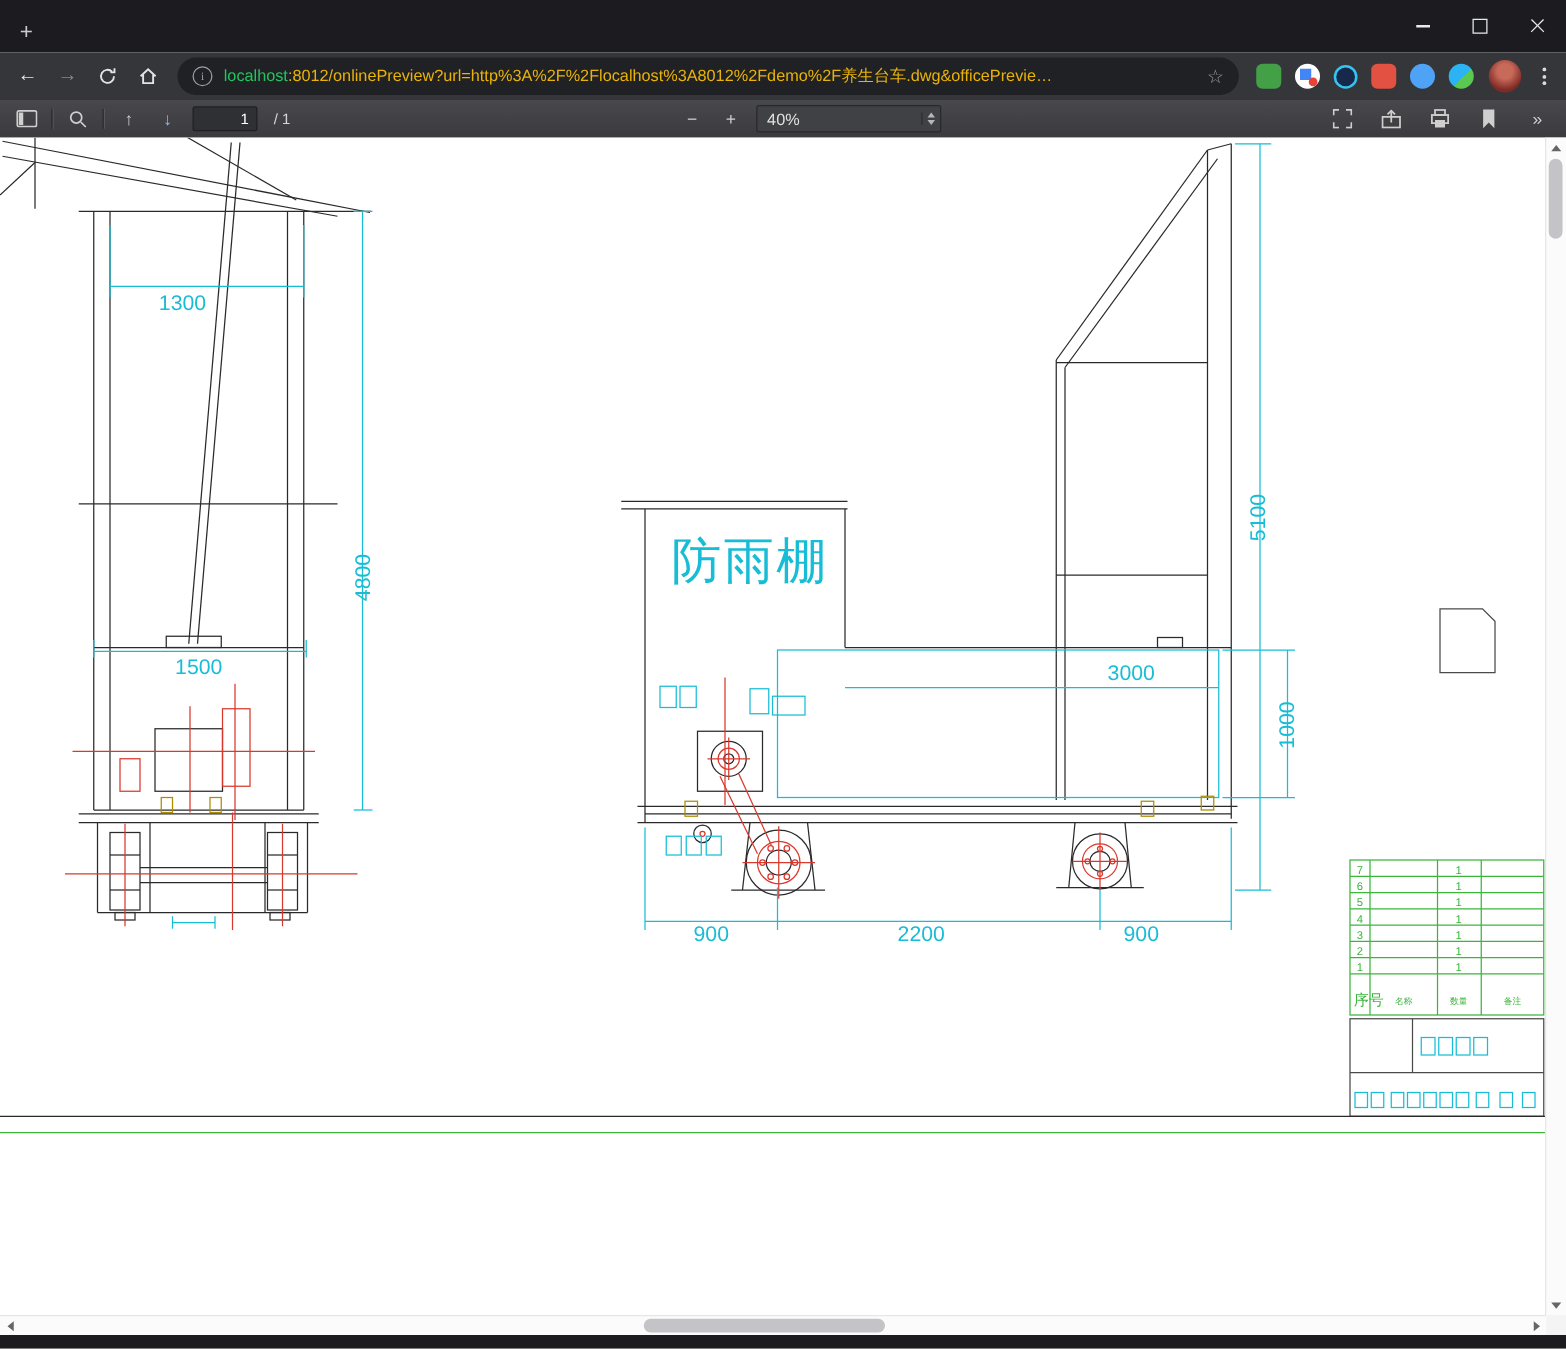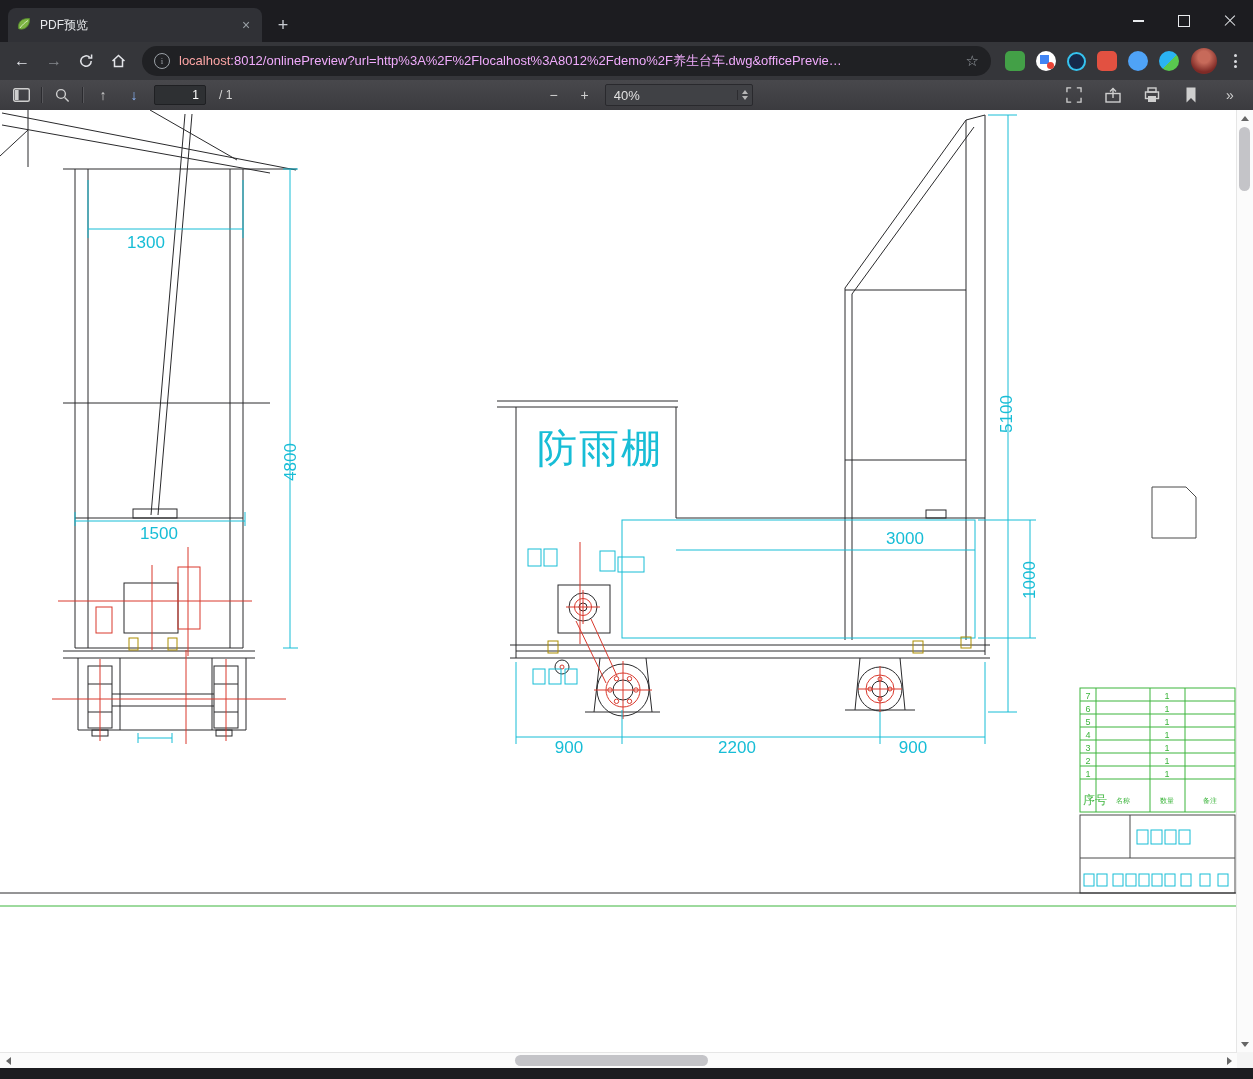--- a/index.html
+++ b/index.html
@@ -26,22 +26,22 @@
 
   .navbar{position:absolute;top:42px;left:0;right:0;height:38px;background:var(--chrome-toolbar,#35363a);
           display:flex;align-items:center;padding:0 8px;gap:4px;}
   .nbtn{width:28px;height:28px;border-radius:50%;display:flex;align-items:center;justify-content:center;color:#e2e4e8;font-size:16px;flex:0 0 auto;}
   .nbtn.dim{color:#85888d;}
   .addressbar{flex:1;height:30px;background:#202124;border-radius:15px;display:flex;align-items:center;
               padding:0 12px;margin:0 6px;min-width:0;}
   .info-ic{width:14px;height:14px;border:1.2px solid #9aa0a6;border-radius:50%;color:#9aa0a6;font-size:9px;
            display:flex;align-items:center;justify-content:center;font-family:"Liberation Serif",serif;flex:0 0 auto;margin-right:9px;}
   .url{font-size:13px;white-space:nowrap;overflow:hidden;text-overflow:clip;flex:1;min-width:0;}
-  .url .host{color:#fca5a5;}
-  .url .rest{color:#f0abfc;}
+  .url .host{color:#22c55e;}
+  .url .rest{color:#eab308;}
   .star{color:#9aa0a6;font-size:15px;margin-left:8px;flex:0 0 auto;}
   .extrow{display:flex;align-items:center;gap:11px;margin:0 4px;flex:0 0 auto;}
   .ext{width:20px;height:20px;border-radius:50%;flex:0 0 auto;}
   .ext1{border-radius:5px;background:#43a047;}
   .ext2{background:#fff;position:relative;}
   .ext2:after{content:"";position:absolute;left:4px;top:4px;width:9px;height:9px;background:#4285f4;}
   .ext2:before{content:"";position:absolute;right:2px;bottom:2px;width:7px;height:7px;border-radius:50%;background:#ea4335;z-index:1;}
   .ext3{background:#16294a;border:2.5px solid #35c3ef;width:15px;height:15px;}
   .ext4{background:#e25141;border-radius:5px;}
   .ext5{background:#4fa3f7;}
@@ -100,30 +100,20 @@
   .bottomstrip{position:absolute;top:1068px;left:0;right:0;height:11px;background:var(--chrome-frame,#1c1c20);}
   .t-up{width:0;height:0;border-left:4px solid transparent;border-right:4px solid transparent;border-bottom:5px solid #666;}
   .t-dn{width:0;height:0;border-left:4px solid transparent;border-right:4px solid transparent;border-top:5px solid #666;}
   .t-lf{width:0;height:0;border-top:4px solid transparent;border-bottom:4px solid transparent;border-right:5px solid #666;}
   .t-rt{width:0;height:0;border-top:4px solid transparent;border-bottom:4px solid transparent;border-left:5px solid #666;}
 </style>
 </head>
 <body>
 
 <div class="tabstrip">
-  <div class="tab">
-    <span class="favicon">
-      <svg width="16" height="16" viewBox="0 0 16 16">
-          <path d="M2.5 12.5 C1.5 6 6 2 13.5 2.5 C14 10 9 14 3.5 13 Z" fill="#7cb342" stroke="#558b2f" stroke-width="0.8"></path>
-          <path d="M4 12 C6 9 9 6.5 12 4.5" stroke="#dcedc8" stroke-width="0.9" fill="none"></path>
-        </svg>
-    </span>
-    <span class="tab-title">PDF预览</span>
-    <span class="tab-close">×</span>
-  </div>
   <div class="newtab">+</div>
   <div class="wincontrols">
     <div class="wc">
         <span class="wc-min"></span>
       </div>
     <div class="wc">
         <span class="wc-max"></span>
       </div>
     <div class="wc">
         <span class="wc-x"></span>

